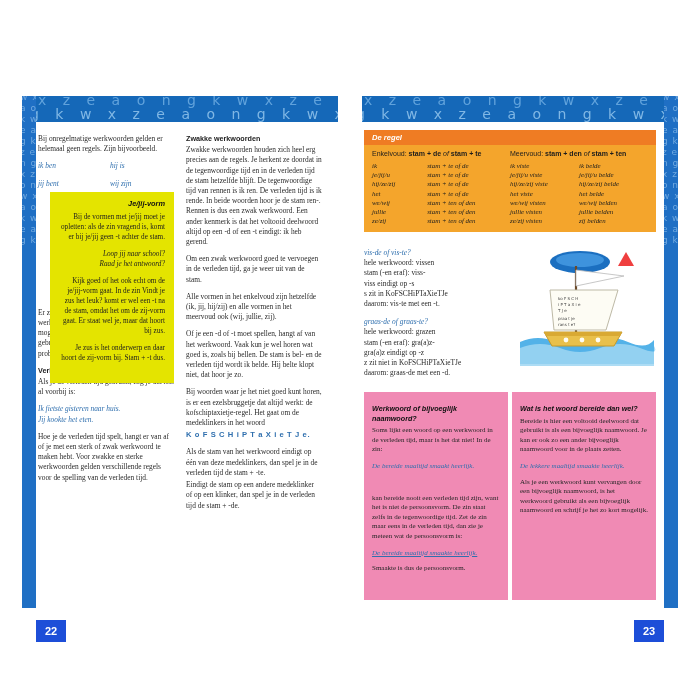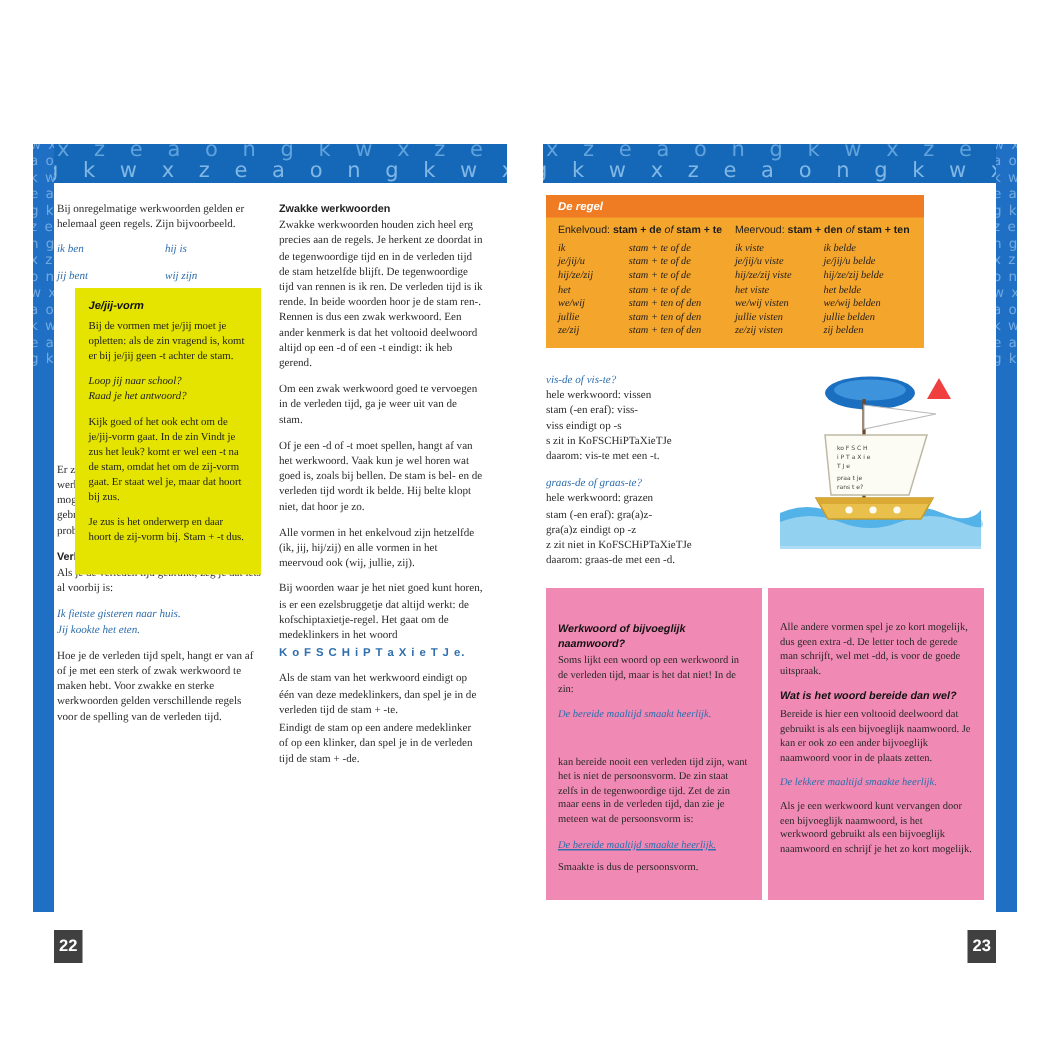--- a/index.html
+++ b/index.html
@@ -23,21 +23,21 @@
 
   
   .banner{position:absolute;top:0;left:0;width:100%;height:26px;
           background:#1568b8;overflow:hidden;}
   .banner .glyphs{position:absolute;top:-3px;left:2px;width:340px;
           font-family:"DejaVu Sans",sans-serif;font-size:14px;line-height:15px;
           color:#69a9e0;letter-spacing:6px;white-space:nowrap;opacity:.9;}
   .banner .glyphs.row2{top:11px;left:-6px;color:#8cc0ea;}
 
   
-  .folio{position:absolute;bottom:-34px;width:19px;height:22px;background:#404040;
+  .folio{position:absolute;bottom:-34px;width:30px;height:22px;background:#1d4ed8;
          color:#ffffff;font-family:"Liberation Sans",sans-serif;font-size:11px;
          font-weight:bold;display:flex;align-items:center;justify-content:center;}
   .folio.l{left:0;}
   .folio.r{right:0;margin-left:32px;}
 
   
   .col{position:absolute;top:38px;width:136px;font-size:7.4px;line-height:10.2px;
        color:#2b2b2b;text-align:left;}
   .c1{left:2px;}
   .c2{left:150px;}
@@ -46,47 +46,47 @@
       color:#222;margin:0 0 1px 0;}
   .ex{font-style:italic;color:#2f6fae;display:block;}
   .kof{font-family:"Liberation Sans",sans-serif;font-weight:bold;font-size:7.6px;
        color:#2f6fae;letter-spacing:.6px;margin:2px 0 7px 0;}
   .two{display:flex;gap:10px;margin:0 0 7px 0;}
   .two span{width:62px;font-style:italic;color:#2f6fae;}
 
   
   .yellow{position:absolute;left:14px;top:96px;width:124px;
           background:#e4e400;padding:7px 9px 8px 9px;box-sizing:border-box;
-          font-size:7.2px;line-height:10px;color:#1d1d1d;}
+          font-size:7.2px;line-height:10px;color:#1d1d1d;text-align:right;}
   .yellow .t{font-family:"Liberation Sans",sans-serif;font-weight:bold;
              font-style:italic;font-size:7.4px;margin-bottom:3px;color:#111;}
   .yellow .ex{color:#1d1d1d;}
 
   
-  .orange{position:absolute;left:2px;top:34px;width:252px;background:#f4a52c;
+  .orange{position:absolute;left:2px;top:34px;width:292px;background:#f4a52c;
           padding:0 0 7px 0;}
   .orange .hdr{background:#ef7c23;padding:3px 8px;
           font-family:"Liberation Sans",sans-serif;font-weight:bold;font-style:italic;
           font-size:7.6px;color:#ffffff;}
   .orange .body{padding:5px 8px 0 8px;}
   .ruletitle{display:flex;font-family:"Liberation Sans",sans-serif;font-size:7px;
              color:#1d1d1d;margin-bottom:4px;}
   .ruletitle > div{width:50%;}
   .ruletitle b{font-weight:bold;}
   .ruletitle .of{font-style:italic;font-weight:normal;}
   table.rule{width:100%;border-collapse:collapse;font-size:6.9px;
              font-style:italic;color:#1d1d1d;}
   table.rule td{padding:1.1px 0;vertical-align:top;}
   table.rule td.a{width:20%;}
   table.rule td.b{width:30%;font-style:italic;}
   table.rule td.c{width:25%;}
   table.rule td.d{width:25%;}
 
   
-  .pink{position:absolute;background:#f08ab4;padding:22px 8px 8px 8px;
+  .pink{position:absolute;background:#f08ab4;padding:12px 8px 8px 8px;
         box-sizing:border-box;font-size:7px;line-height:9.6px;color:#262626;}
   .pink .t{font-family:"Liberation Sans",sans-serif;font-weight:bold;font-style:italic;
            font-size:7.2px;color:#111;margin-bottom:3px;}
   .pinkL{left:2px;top:296px;width:144px;height:208px;}
   .pinkR{left:150px;top:296px;width:144px;height:208px;}
 
   
   .boat{position:absolute;left:152px;top:150px;width:142px;height:128px;}
   .sailtxt{position:absolute;font-family:"DejaVu Sans",sans-serif;font-size:4px;
            color:#333;line-height:5px;}
@@ -138,22 +138,22 @@
         <span class="ex">Loop jij naar school?</span>
         <span class="ex" style="margin-bottom:7px">Raad je het antwoord?</span>
         <p>Kijk goed of het ook echt om de je/jij-vorm gaat. In de zin Vindt je zus het leuk? komt er wel een -t na de stam, omdat het om de zij-vorm gaat. Er staat wel je, maar dat hoort bij zus.</p>
         <p style="margin-bottom:12px">Je zus is het onderwerp en daar hoort de zij-vorm bij. Stam + -t dus.</p>
       </div>
 
       <div class="col c2">
         <div class="hd">Zwakke werkwoorden</div>
         <p>Zwakke werkwoorden houden zich heel erg precies aan de regels. Je herkent ze doordat in de tegenwoordige tijd en in de verleden tijd de stam hetzelfde blijft. De tegenwoordige tijd van rennen is ik ren. De verleden tijd is ik rende. In beide woorden hoor je de stam ren-. Rennen is dus een zwak werkwoord. Een ander kenmerk is dat het voltooid deelwoord altijd op een -d of een -t eindigt: ik heb gerend.</p>
         <p>Om een zwak werkwoord goed te vervoegen in de verleden tijd, ga je weer uit van de stam.</p>
+        <p>Alle vormen in het enkelvoud zijn hetzelfde (ik, jij, hij/zij) en alle vormen in het meervoud ook (wij, jullie, zij).</p>
         <p>Of je een -d of -t moet spellen, hangt af van het werkwoord. Vaak kun je wel horen wat goed is, zoals bij bellen. De stam is bel- en de verleden tijd wordt ik belde. Hij belte klopt niet, dat hoor je zo.</p>
-        <p>Alle vormen in het enkelvoud zijn hetzelfde (ik, jij, hij/zij) en alle vormen in het meervoud ook (wij, jullie, zij).</p>
         <p style="margin-bottom:2px">Bij woorden waar je het niet goed kunt horen, is er een ezelsbruggetje dat altijd werkt: de kofschiptaxietje-regel. Het gaat om de medeklinkers in het woord</p>
         <div class="kof">K o F S C H i P T a X i e T J e.</div>
         <p style="margin-bottom:2px">Als de stam van het werkwoord eindigt op één van deze medeklinkers, dan spel je in de verleden tijd de stam + -te.</p>
         <p>Eindigt de stam op een andere medeklinker of op een klinker, dan spel je in de verleden tijd de stam + -de.</p>
       </div>
 
       <div class="folio l">22</div>
     </div>
 
     <div class="sheet right">
@@ -269,21 +269,20 @@
       <div class="pink pinkL">
         <div class="t">Werkwoord of bijvoeglijk naamwoord?</div>
         <p>Soms lijkt een woord op een werkwoord in de verleden tijd, maar is het dat niet! In de zin:</p>
         <span class="ex" style="margin-bottom:22px">De bereide maaltijd smaakt heerlijk.</span>
         <p>kan bereide nooit een verleden tijd zijn, want het is niet de persoonsvorm. De zin staat zelfs in de tegenwoordige tijd. Zet de zin maar eens in de verleden tijd, dan zie je meteen wat de persoonsvorm is:</p>
         <span class="ex" style="margin-bottom:6px;text-decoration:underline">De bereide maaltijd smaakte heerlijk.</span>
         <p>Smaakte is dus de persoonsvorm.</p>
       </div>
 
       <div class="pink pinkR">
-        <p>Alle andere vormen spel je zo kort mogelijk, dus geen extra -d. De letter toch de gerede man schrijft, wel met -dd, is voor de goede uitspraak.</p>
         <div class="t">Wat is het woord bereide dan wel?</div>
         <p>Bereide is hier een voltooid deelwoord dat gebruikt is als een bijvoeglijk naamwoord. Je kan er ook zo een ander bijvoeglijk naamwoord voor in de plaats zetten.</p>
         <span class="ex" style="margin-bottom:6px">De lekkere maaltijd smaakte heerlijk.</span>
         <p>Als je een werkwoord kunt vervangen door een bijvoeglijk naamwoord, is het werkwoord gebruikt als een bijvoeglijk naamwoord en schrijf je het zo kort mogelijk.</p>
       </div>
 
       <div class="folio r">23</div>
     </div>
 
   </div>

